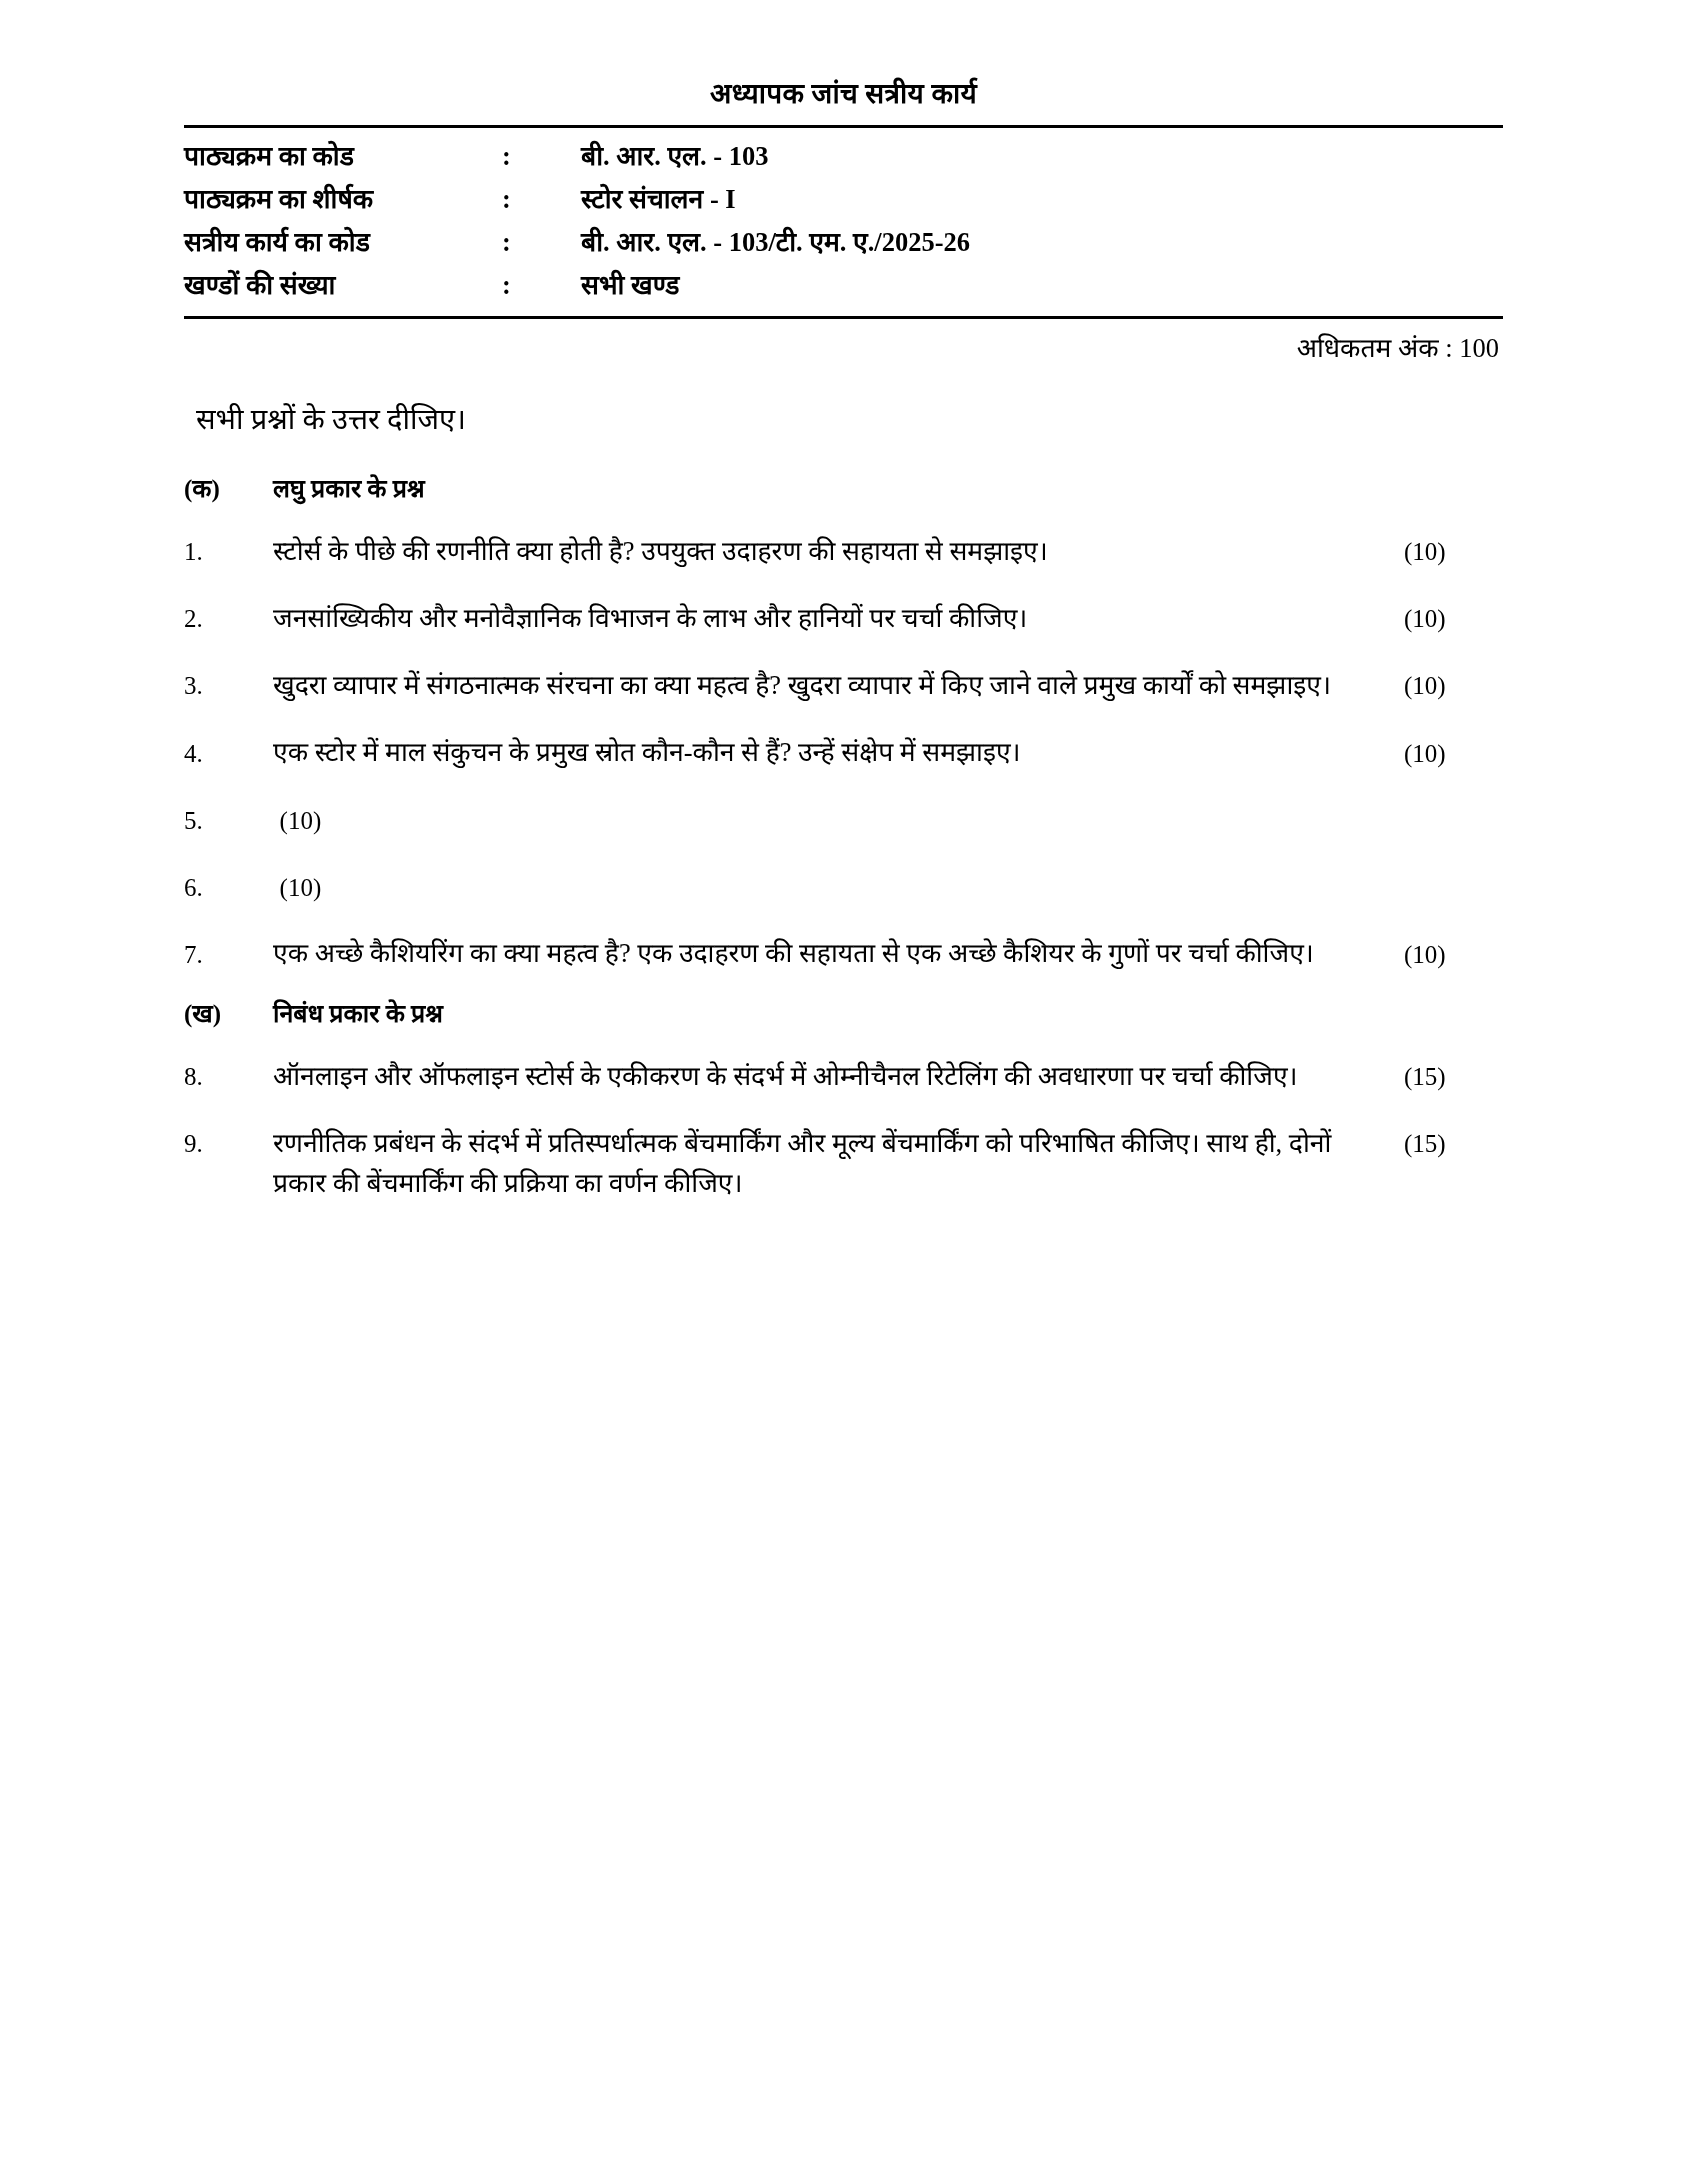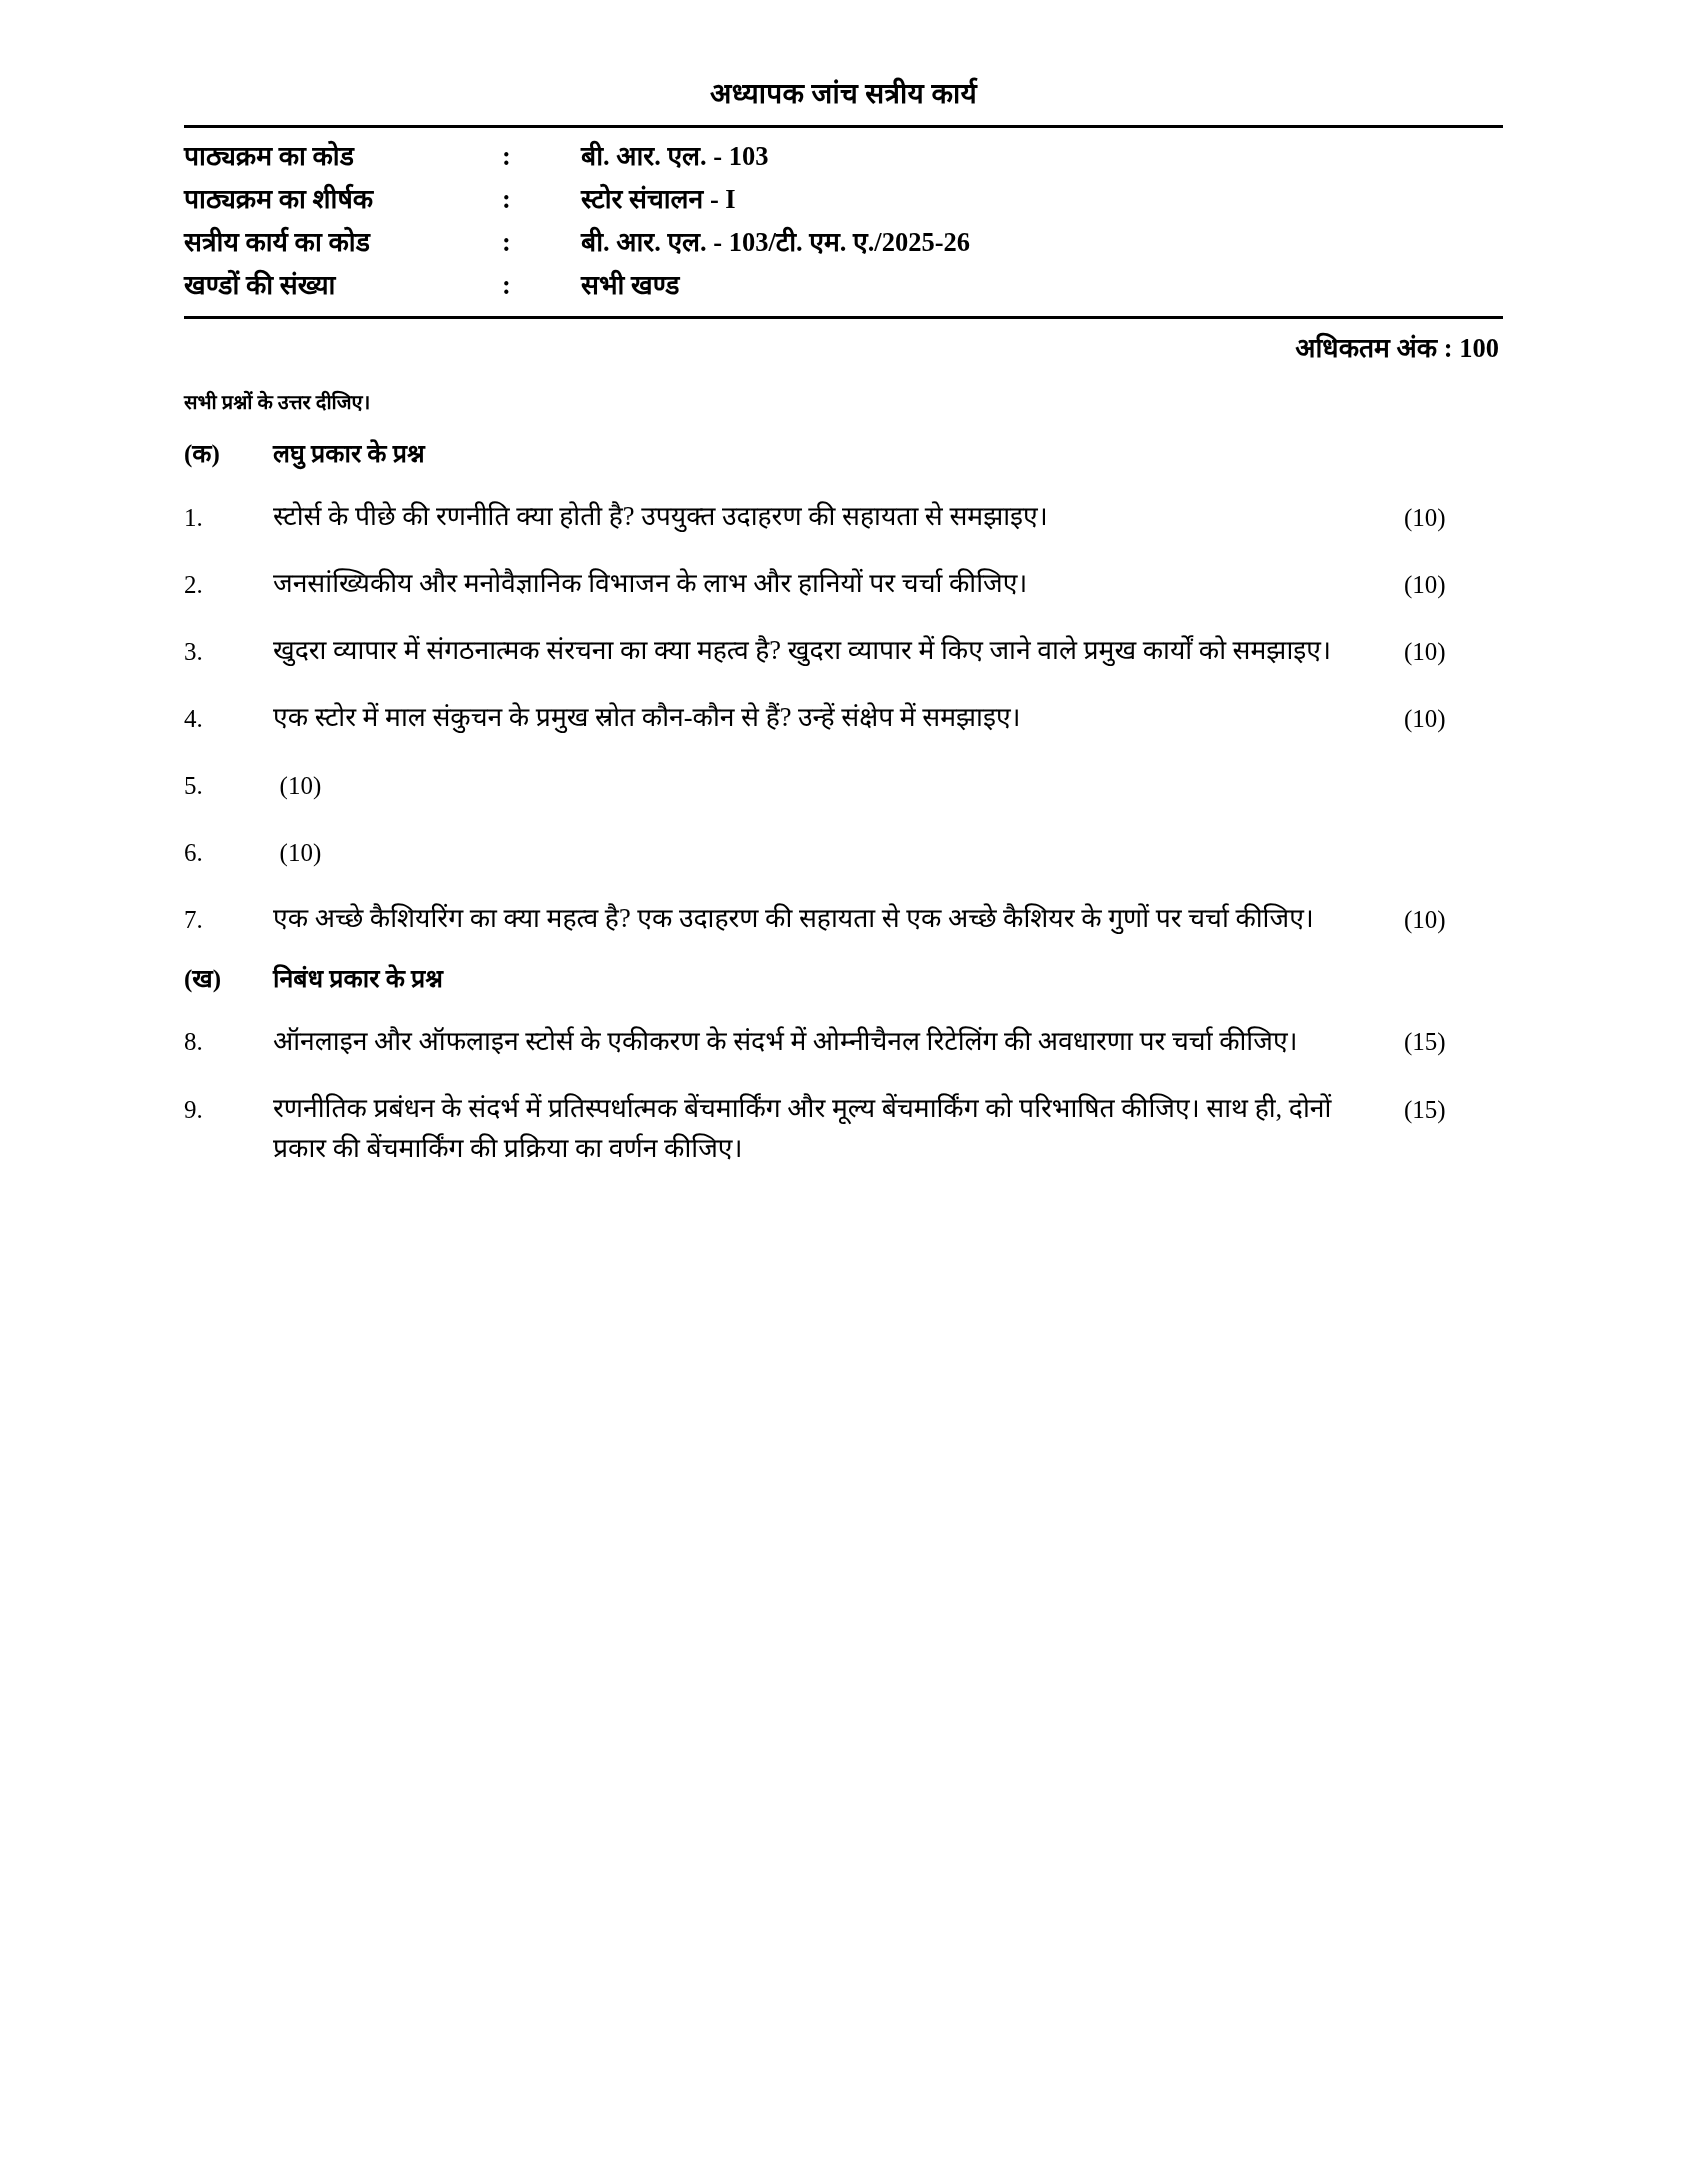--- a/index.html
+++ b/index.html
@@ -64,34 +64,34 @@
     font-weight: bold;
     white-space: nowrap;
   }
   .meta td.label   { width: 318px; }
   .meta td.colon   { width: 79px; text-align: left; }
   .meta td.value   { font-weight: bold; }
 
   
   .max-marks {
     text-align: right;
-    font-weight: bold;
+    font-weight: normal;
     font-size: 26.5px;
     line-height: 1.2;
     margin: 0;
     padding-top: 14.6px;
     padding-right: 4px;
   }
 
   
   .instruction {
-    font-size: 20px;
-    font-weight: bold;
+    font-size: 29px;
+    font-weight: normal;
     line-height: 1.2;
-    margin: 0;
+    margin: 12px;
     padding-top: 25px;
   }
 
   
   .section {
     display: flex;
     align-items: flex-start;
     padding-top: 24px;
   }
   .section .sec-marker {

